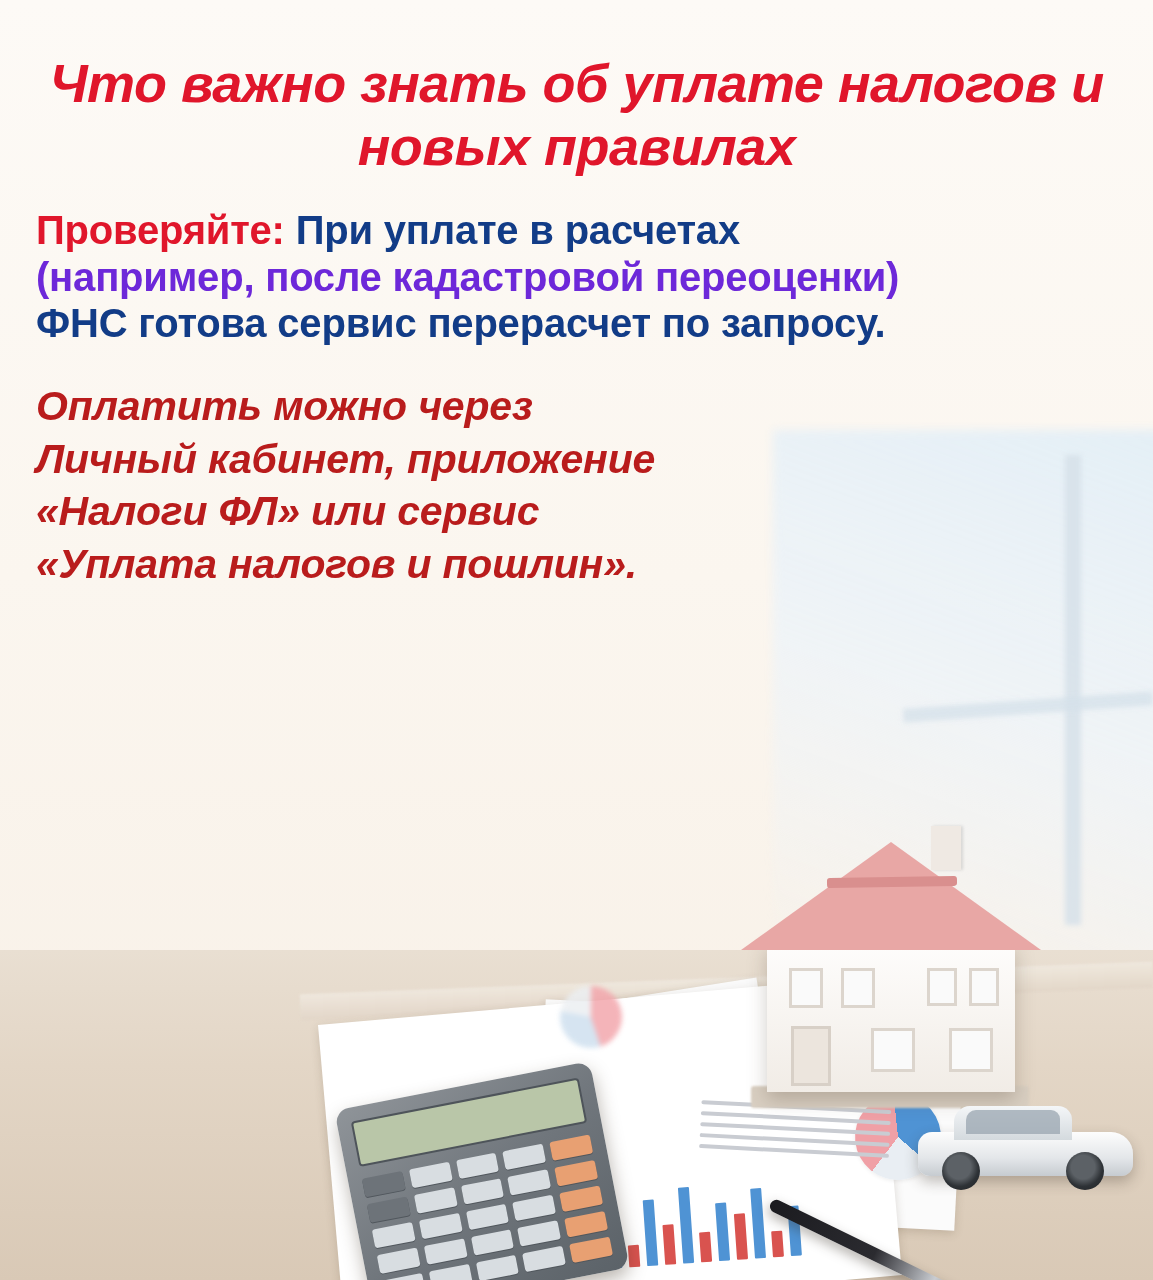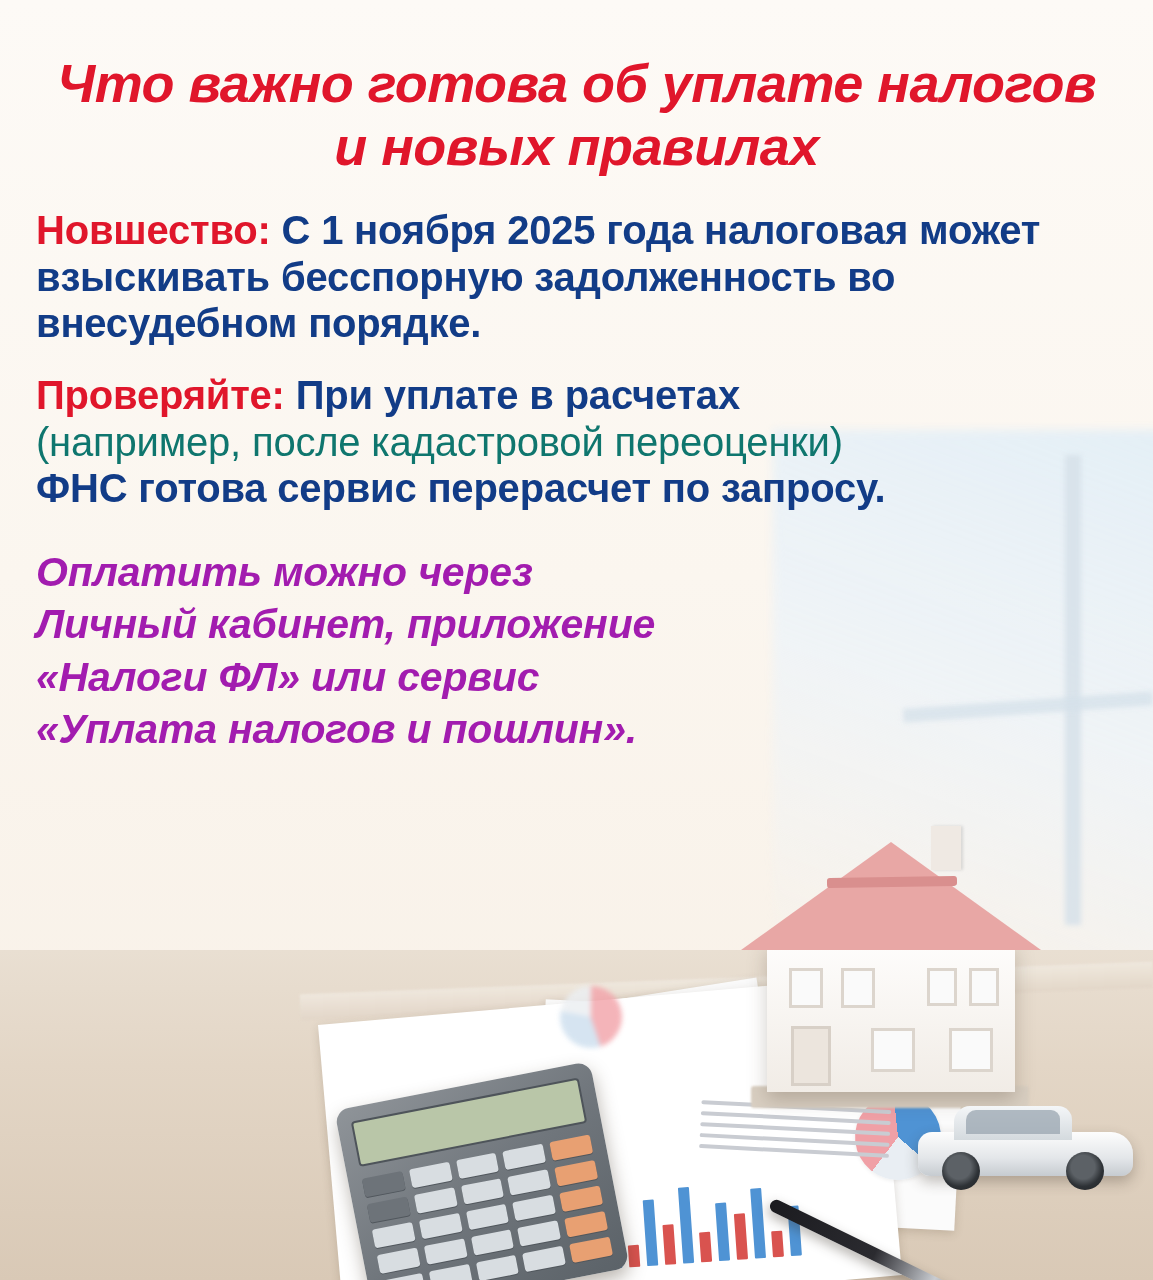--- a/index.html
+++ b/index.html
@@ -328,28 +328,28 @@
     font-size: 40px;
     line-height: 1.16;
     font-weight: bold;
     color: #123c87;
     letter-spacing: -.2px;
   }
   .lead {
     color: #e0162b;
   }
   .normal-weight {
-    font-weight: normal;
-    color: #0f766e;
+    font-weight: bold;
+    color: #6d28d9;
   }
   .block-3 {
     margin-top: 34px;
     font-style: italic;
     font-weight: bold;
-    color: #a21caf;
+    color: #b91c1c;
     font-size: 41px;
     line-height: 1.28;
     max-width: 660px;
   }
 </style>
 </head>
 <body>
 
 <div class="photo-layer">
   <div class="wall"></div>
@@ -442,25 +442,22 @@
     <div class="car-body"></div>
     <div class="car-cabin"></div>
     <div class="car-glass"></div>
     <div class="wheel w1"></div>
     <div class="wheel w2"></div>
   </div>
 </div>
 
 <div class="content">
 
-  <h1 class="title">Что важно готова об уплате налогов и новых правилах</h1>
-
-  <p class="block">
-    <span class="lead">Новшество:</span><span> С 1 ноября 2025 года налоговая может взыскивать бесспорную задолженность во внесудебном порядке.</span>
-  </p>
+  <h1 class="title">Что важно знать об уплате налогов и новых правилах</h1>
+
 
   <p class="block">
     <span class="lead">Проверяйте:</span><span> При уплате в расчетах</span>
     <br>
     <span class="normal-weight">(например, после кадастровой переоценки)</span>
     <br>
     <span>ФНС готова сервис перерасчет по запросу.</span>
   </p>
 
   <p class="block block-3">Оплатить можно через Личный кабинет, приложение «Налоги ФЛ» или сервис «Уплата налогов и пошлин».</p>

